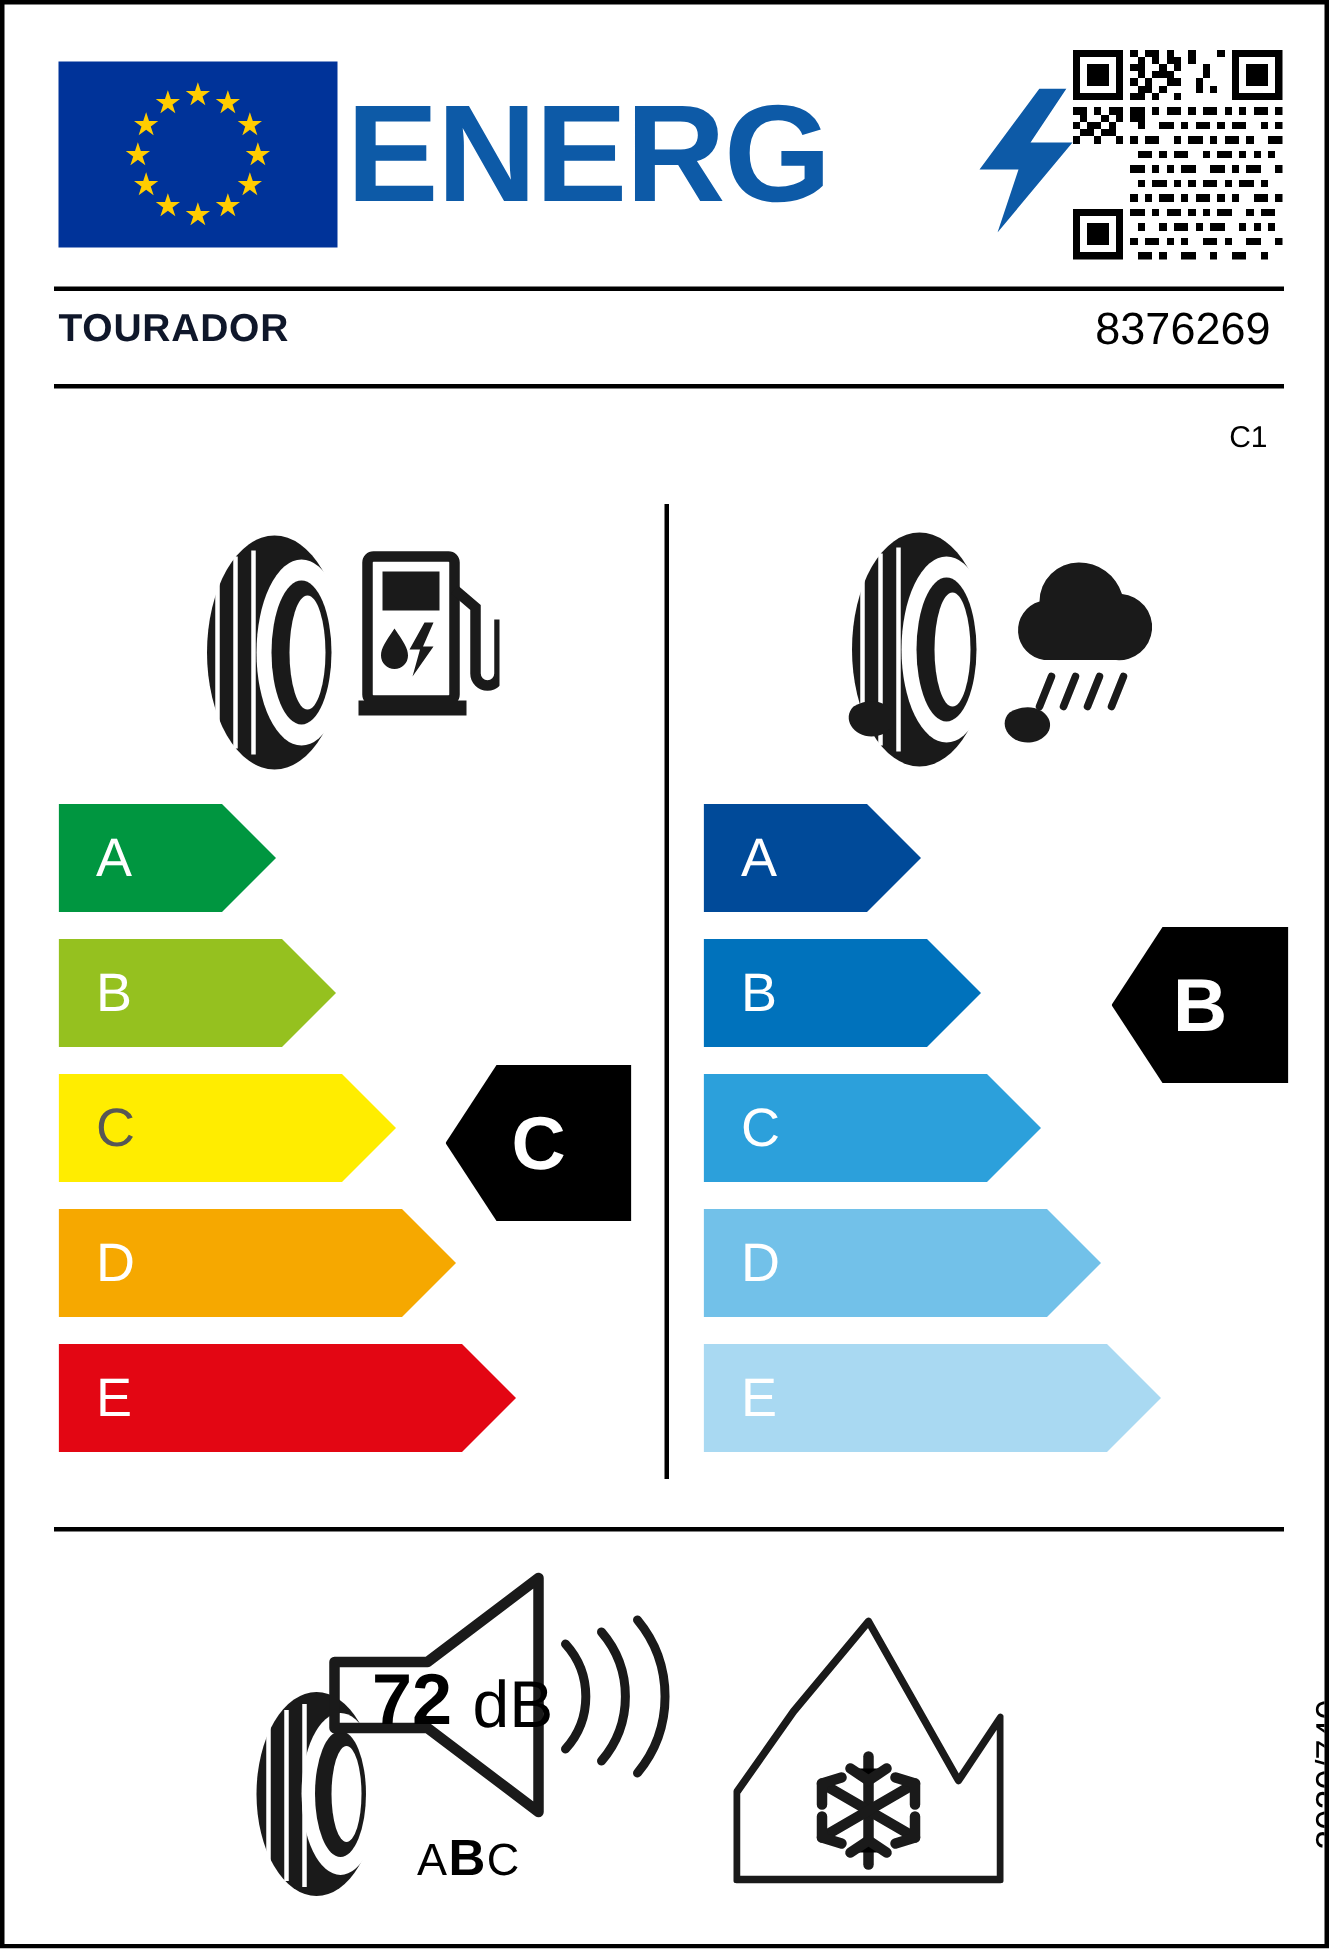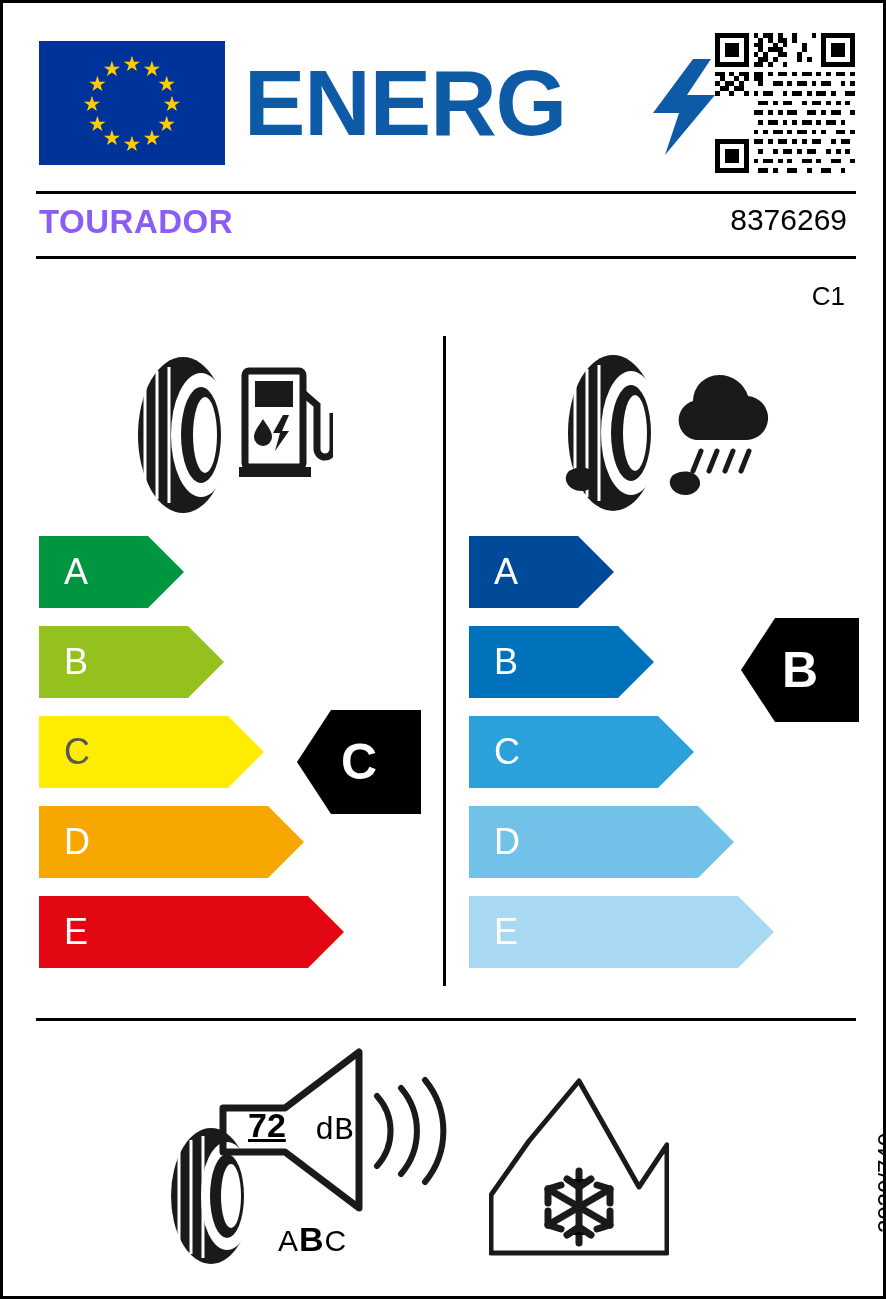--- a/index.html
+++ b/index.html
@@ -41,21 +41,21 @@
     position: absolute;
     color: #FFCC00;
     font-size: 21px;
     line-height: 21px;
     width: 21px;
     height: 21px;
     text-align: center;
   }
   .energy-word {
     position: absolute;
-    left: 205px;
+    left: 192px;
     top: 22px;
     font-size: 92px;
     font-weight: bold;
     letter-spacing: -1px;
     color: #0D5AA7;
     line-height: 96px;
     font-family: "Liberation Sans", sans-serif;
   }
   .energy-bolt {
     position: absolute;
@@ -81,44 +81,44 @@
     background: #000;
   }
   .rule-top { top: 188px; }
   .rule-mid { top: 253px; }
   .rule-bottom { top: 1015px; }
 
   .brand {
     position: absolute;
     left: 36px;
     top: 200px;
-    font-size: 33px;
+    font-size: 26px;
     font-weight: bold;
     letter-spacing: 0.5px;
-    color: #8b5cf6;
+    color: #0f172a;
   }
   .serial {
     position: absolute;
     right: 36px;
     top: 200px;
     font-size: 30px;
     color: #000;
   }
   .size {
     position: absolute;
     left: 36px;
     top: 272px;
     font-size: 32px;
     color: #000;
   }
   .class {
     position: absolute;
     right: 38px;
     top: 278px;
-    font-size: 26px;
+    font-size: 20px;
     color: #000;
     text-align: right;
   }
 
   
   .vdiv {
     position: absolute;
     left: 440px;
     top: 333px;
     width: 3px;
@@ -190,32 +190,30 @@
     position: absolute;
     left: 160px;
     top: 1045px;
     width: 320px;
     height: 225px;
   }
   .noise-value {
     position: absolute;
     left: 85px;
     top: 58px;
-    font-size: 34px;
+    font-size: 48px;
     font-weight: bold;
     color: #000;
-    text-decoration: underline;
   }
   .noise-db {
     position: absolute;
     left: 152px;
     top: 64px;
-    font-size: 32px;
-    color: #000;
-    font-family: Liberation Mono, monospace;
+    font-size: 44px;
+    color: #000;
   }
   .noise-classes {
     position: absolute;
     left: 115px;
     top: 172px;
     font-size: 30px;
     color: #000;
     letter-spacing: 1px;
   }
   .noise-classes b { font-size: 34px; }

